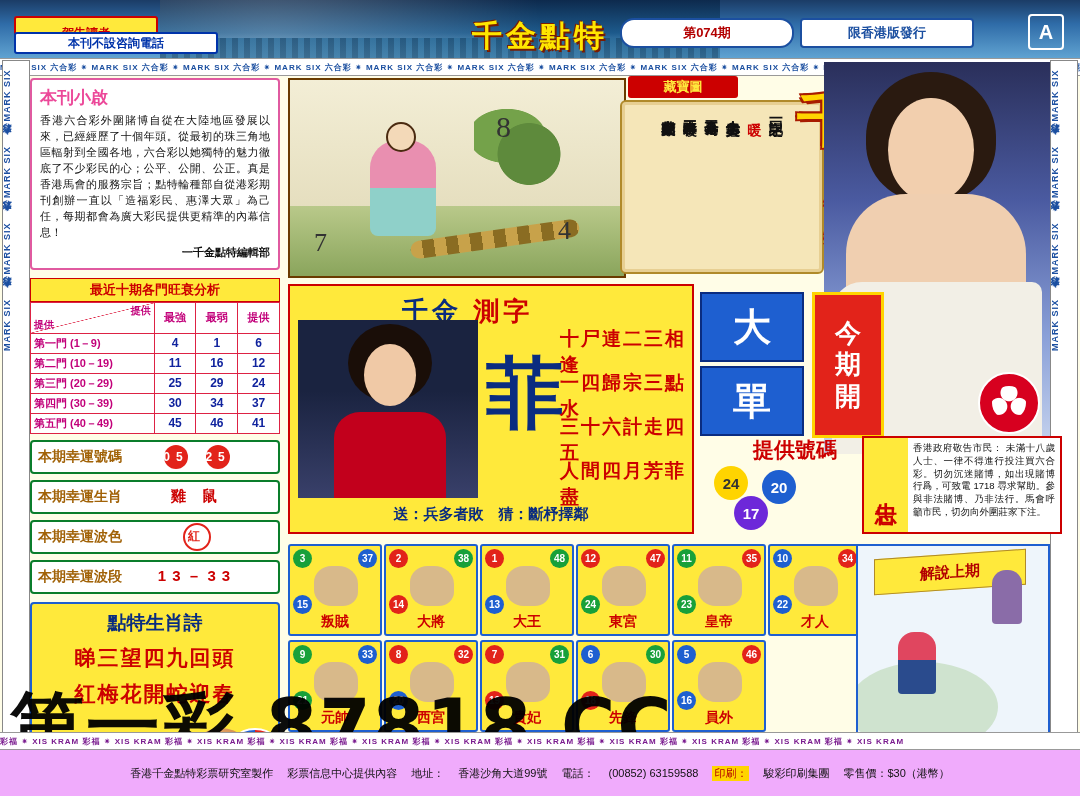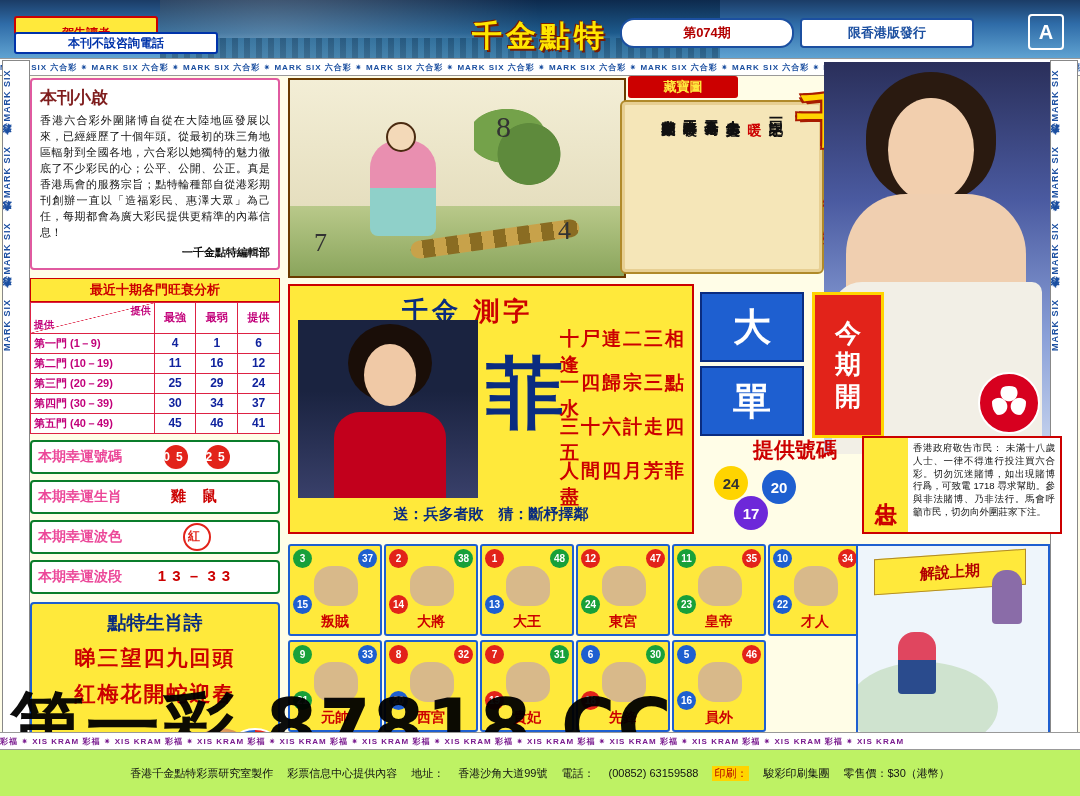--- a/index.html
+++ b/index.html
@@ -47,39 +47,39 @@
   
   .mstrip{position:absolute;left:0;width:1080px;height:16px;background:#ffffff;border-top:1px solid #999;border-bottom:1px solid #999;
       font-size:8px;color:#1b4fa0;font-weight:bold;letter-spacing:1px;
       display:flex;align-items:center;overflow:hidden;white-space:nowrap;}
   .mstrip.top{top:58px;}
   .mstrip.bottom{top:732px;color:#7a1b8f;}
 
   
   .col-left{position:absolute;left:30px;top:78px;width:250px;}
   .kanbox{border:2px solid #e05aa0;background:#fff;border-radius:4px;padding:6px 8px 8px;position:relative;}
-  .kanbox h3{margin:0 0 4px 0;font-size:17px;color:#7f1d1d;font-weight:bold;}
+  .kanbox h3{margin:0 0 4px 0;font-size:17px;color:#ec4899;font-weight:bold;}
   .kanbox p{margin:0;font-size:11px;line-height:1.45;color:#111;text-align:justify;}
   .kanbox .sign{display:block;text-align:right;font-size:11px;color:#111;margin-top:4px;font-weight:bold;}
 
   .tbl-title{margin-top:8px;background:#ffe93b;border:1px solid #c00;text-align:center;
       font-size:13px;font-weight:bold;color:#c00;padding:2px 0;}
   table.analysis{width:100%;border-collapse:collapse;background:#fff;font-size:12px;}
   table.analysis td,table.analysis th{border:1px solid #d24;padding:2px 3px;text-align:center;color:#10239e;font-weight:bold;}
   table.analysis th{background:#fff;color:#c2007a;font-size:11px;}
   table.analysis td.lbl{color:#c2007a;font-size:11px;text-align:left;}
   .hdrcell{position:relative;height:26px;}
   .hdrcell .a{position:absolute;right:3px;top:1px;font-size:10px;color:#c2007a;}
   .hdrcell .b{position:absolute;left:3px;bottom:1px;font-size:10px;color:#c2007a;}
   .hdrcell .slash{position:absolute;left:0;top:0;width:100%;height:100%;
       background:linear-gradient(to right bottom, transparent calc(50% - .5px), #d24 50%, transparent calc(50% + .5px));}
 
   .luckyrow{display:flex;align-items:center;border:2px solid #0a7d2b;border-radius:4px;background:#fff;
       margin-top:6px;height:30px;padding:0 6px;}
-  .luckyrow .lbl{font-size:14px;font-weight:bold;color:#ec4899;white-space:nowrap;}
+  .luckyrow .lbl{font-size:14px;font-weight:bold;color:#a16207;white-space:nowrap;}
   .luckyrow .val{flex:1;text-align:center;font-size:15px;font-weight:bold;color:#c00;letter-spacing:6px;}
   .ball{display:inline-flex;width:24px;height:24px;border-radius:50%;align-items:center;justify-content:center;
         font-size:12px;font-weight:bold;color:#fff;margin:0 4px;}
   .ball.red{background:#e2231a;}
   .ball.ring-red{background:#fff;color:#e2231a;border:2px solid #e2231a;}
 
   .poembox{margin-top:8px;border:2px solid #1e5fd0;background:#ffe93b;border-radius:4px;padding:6px;position:relative;height:180px;}
   .poembox h4{margin:0;text-align:center;font-size:19px;font-weight:bold;color:#0a2c80;}
   .poembox .line{text-align:center;font-size:21px;font-weight:bold;color:#c00;margin-top:8px;letter-spacing:2px;}
   .poembox .tip{position:absolute;left:14px;bottom:6px;font-size:20px;font-weight:bold;color:#c00;}
@@ -199,21 +199,21 @@
   .scene .hill{position:absolute;left:-10px;bottom:-20px;width:150px;height:90px;border-radius:50%;background:#cfe3cf;}
   .scene .fig{position:absolute;left:40px;top:86px;width:38px;height:62px;border-radius:16px 16px 4px 4px;
       background:linear-gradient(180deg,#e0465f 0 45%,#2a4b8d 45% 100%);}
   .scene .fig2{position:absolute;right:26px;top:24px;width:30px;height:54px;border-radius:14px 14px 4px 4px;background:#8a6ca8;}
 
   
   .wm{position:absolute;left:10px;top:678px;width:720px;font-size:74px;font-weight:bold;color:#000000;
       letter-spacing:2px;opacity:.95;font-family:"DejaVu Sans",sans-serif;pointer-events:none;}
 
   
-  .footer{position:absolute;left:0;top:750px;width:1080px;height:46px;background:#bef264;
+  .footer{position:absolute;left:0;top:750px;width:1080px;height:46px;background:#f0abfc;
       display:flex;align-items:center;justify-content:center;font-size:11px;color:#111;gap:14px;}
   .footer .hi{background:#ffd400;color:#b30000;padding:0 2px;}
 </style>
 </head>
 <body>
 
 <div class="page">
 
   <div class="topbar">
     <div class="photo"></div>

